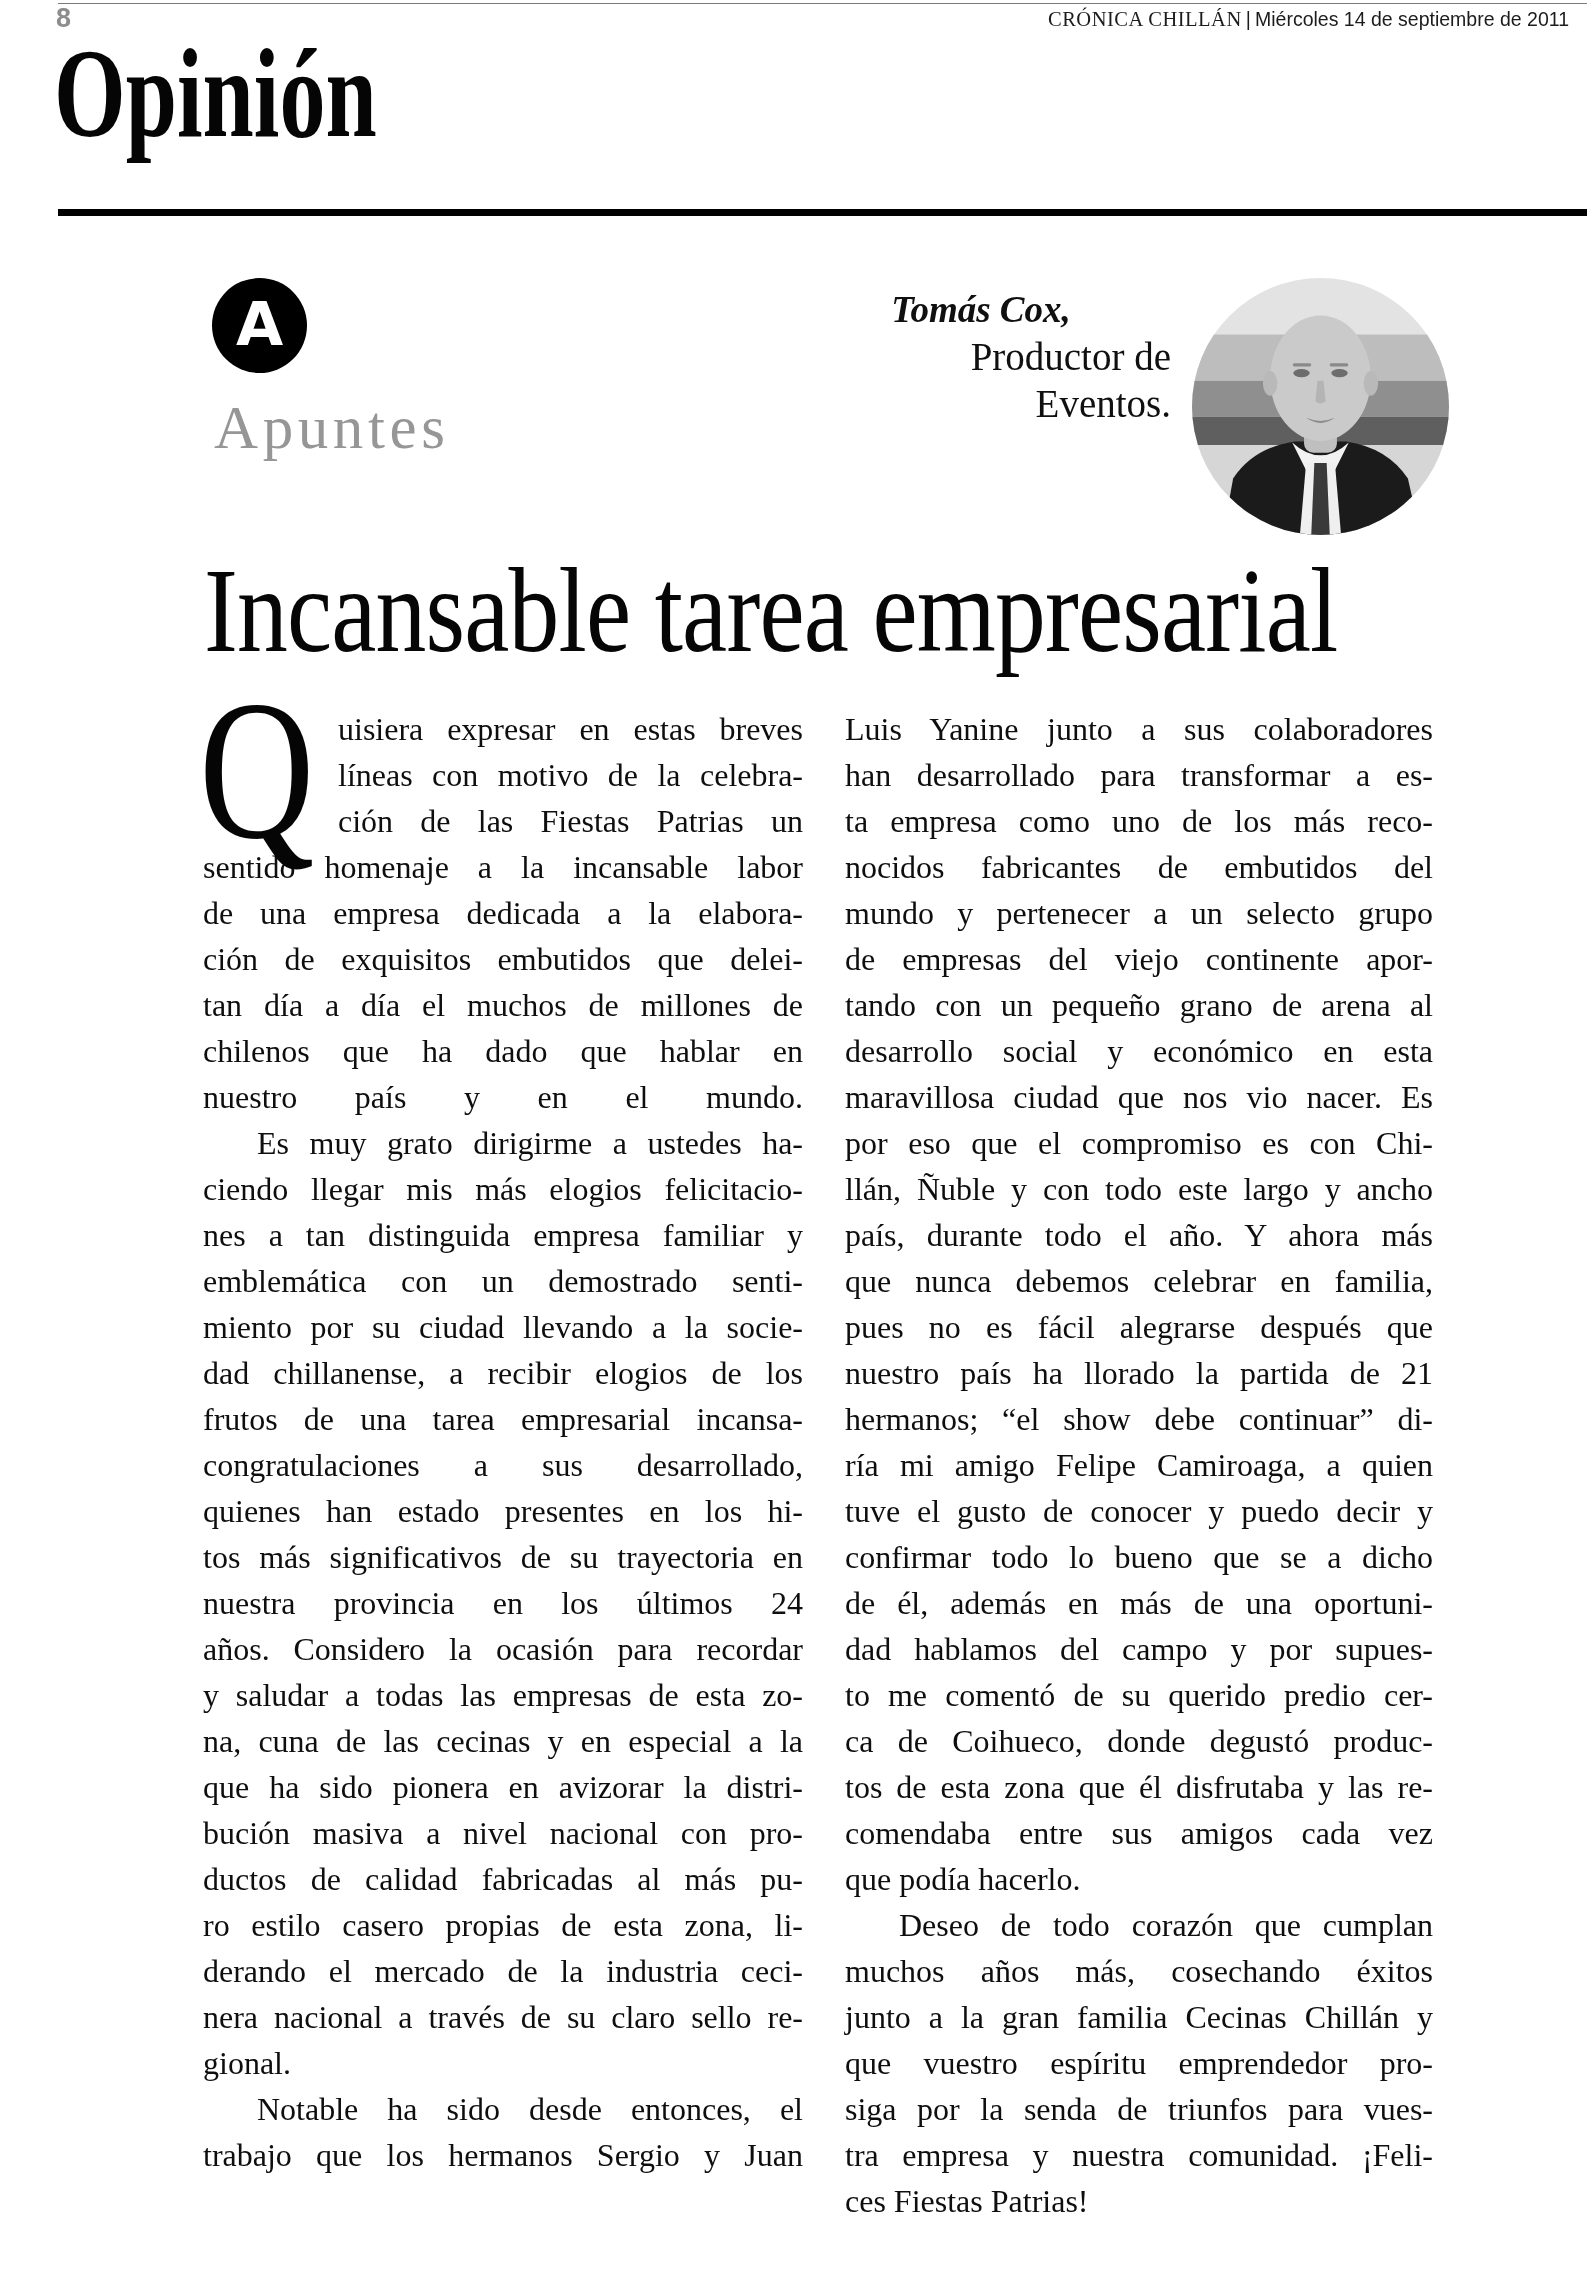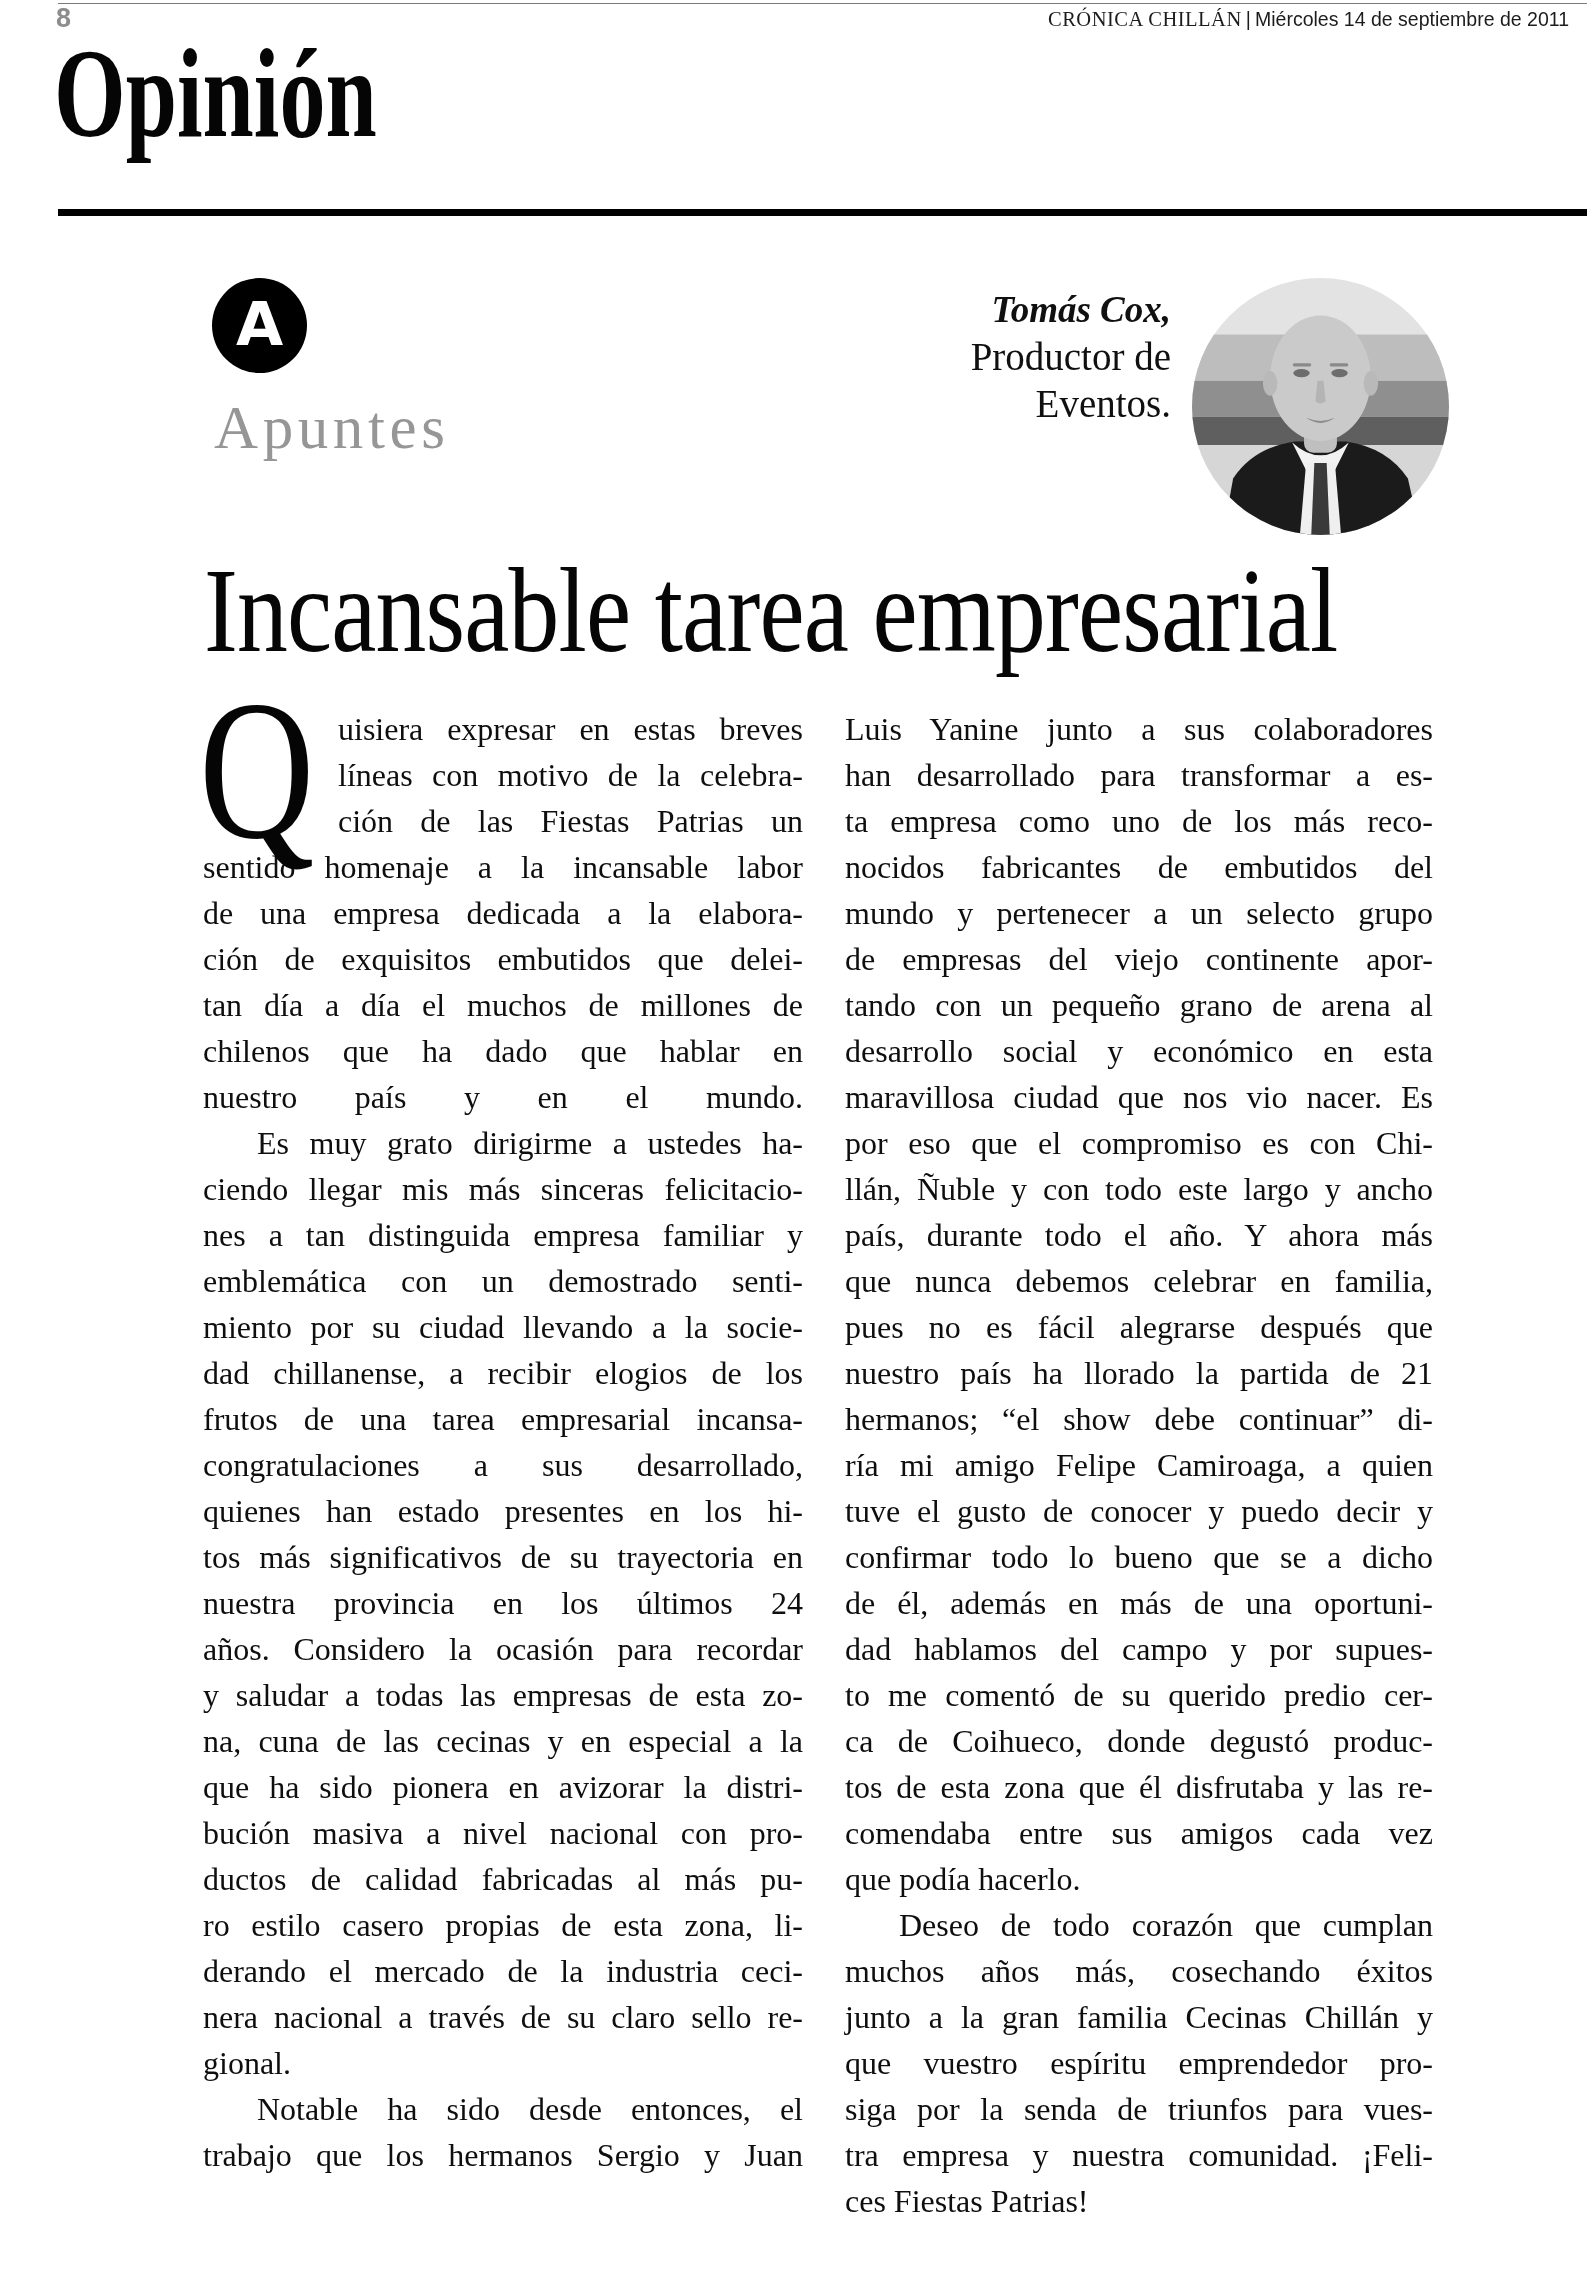--- a/index.html
+++ b/index.html
@@ -66,21 +66,21 @@
     font-size:61px; line-height:1; color:#969696;
     letter-spacing:4.6px; white-space:nowrap;
   }
   
   .author-block{
     position:absolute; left:791px; top:286px; width:380px;
     text-align:right;
   }
   .author-name{
     font-size:37px; font-weight:bold; font-style:italic;
-    line-height:47px; color:#101010; white-space:nowrap;
+    line-height:47px; color:#101010; white-space:nowrap;text-align:center;
   }
   .author-role{
     font-size:39px; line-height:47px; color:#101010; white-space:nowrap;
   }
   .author-photo{
     position:absolute; left:1192px; top:278px;
     width:257px; height:257px;
   }
   
   .article-title{
@@ -187,21 +187,21 @@
         <div class="line dc-indent">ción de las Fiestas Patrias un</div>
         <div class="line">sentido homenaje a la incansable labor</div>
         <div class="line">de una empresa dedicada a la elabora-</div>
         <div class="line">ción de exquisitos embutidos que delei-</div>
         <div class="line">tan día a día el muchos de millones de</div>
         <div class="line">chilenos que ha dado que hablar en</div>
         <div class="line">nuestro país y en el mundo.</div>
       </div>
       <div class="par">
         <div class="line first-indent">Es muy grato dirigirme a ustedes ha-</div>
-        <div class="line">ciendo llegar mis más sinceras felicitacio-</div>
+        <div class="line">ciendo llegar mis más elogios felicitacio-</div>
         <div class="line">nes a tan distinguida empresa familiar y</div>
         <div class="line">emblemática con un demostrado senti-</div>
         <div class="line">miento por su ciudad llevando a la socie-</div>
         <div class="line">dad chillanense, a recibir elogios de los</div>
         <div class="line">frutos de una tarea empresarial incansa-</div>
         <div class="line">congratulaciones a sus desarrollado,</div>
         <div class="line">quienes han estado presentes en los hi-</div>
         <div class="line">tos más significativos de su trayectoria en</div>
         <div class="line">nuestra provincia en los últimos 24</div>
         <div class="line">años. Considero la ocasión para recordar</div>

